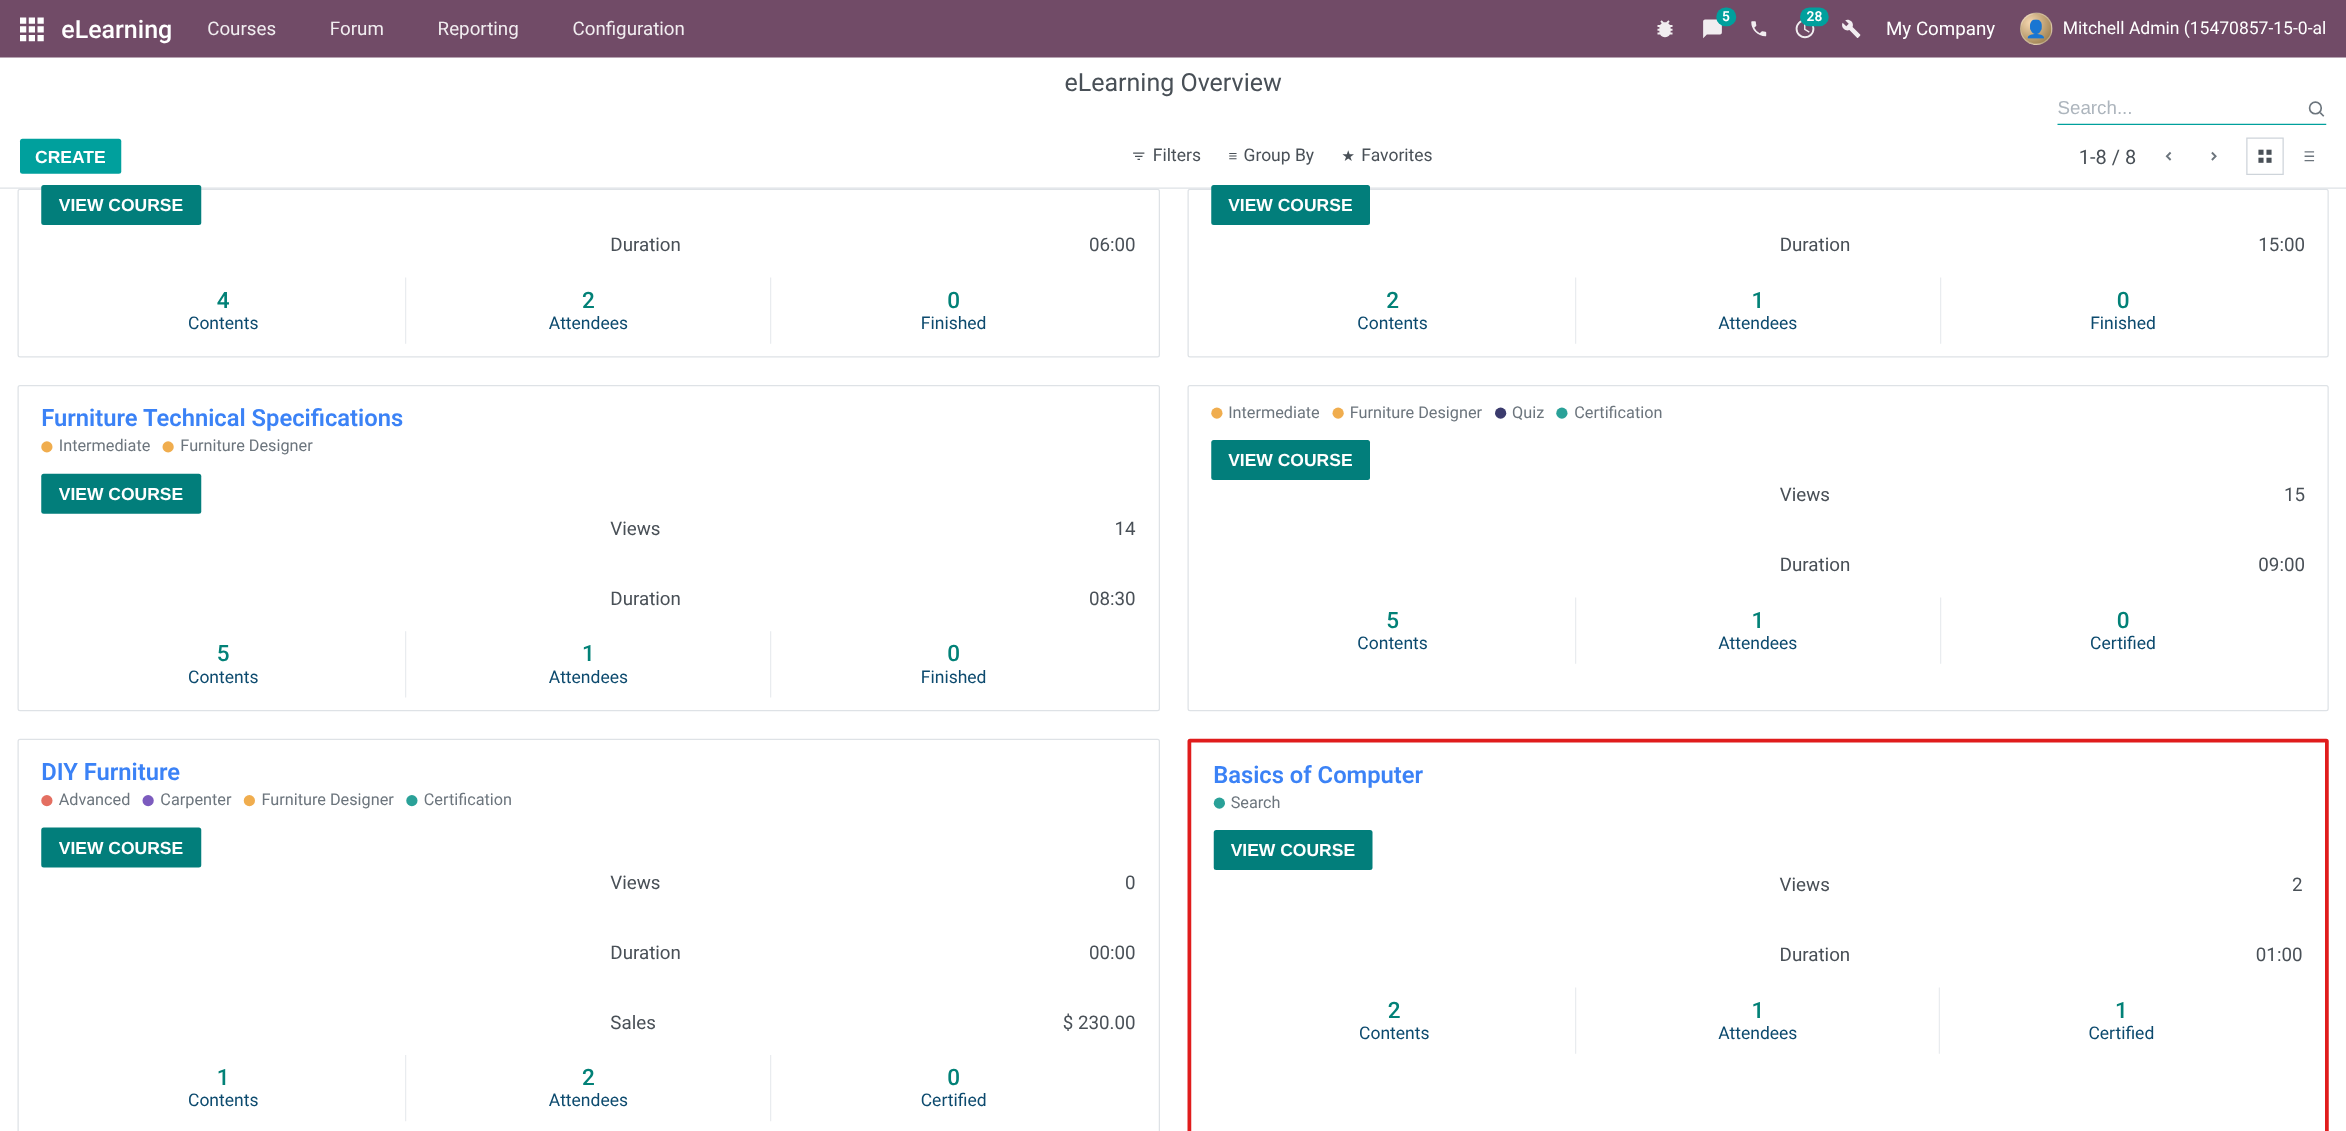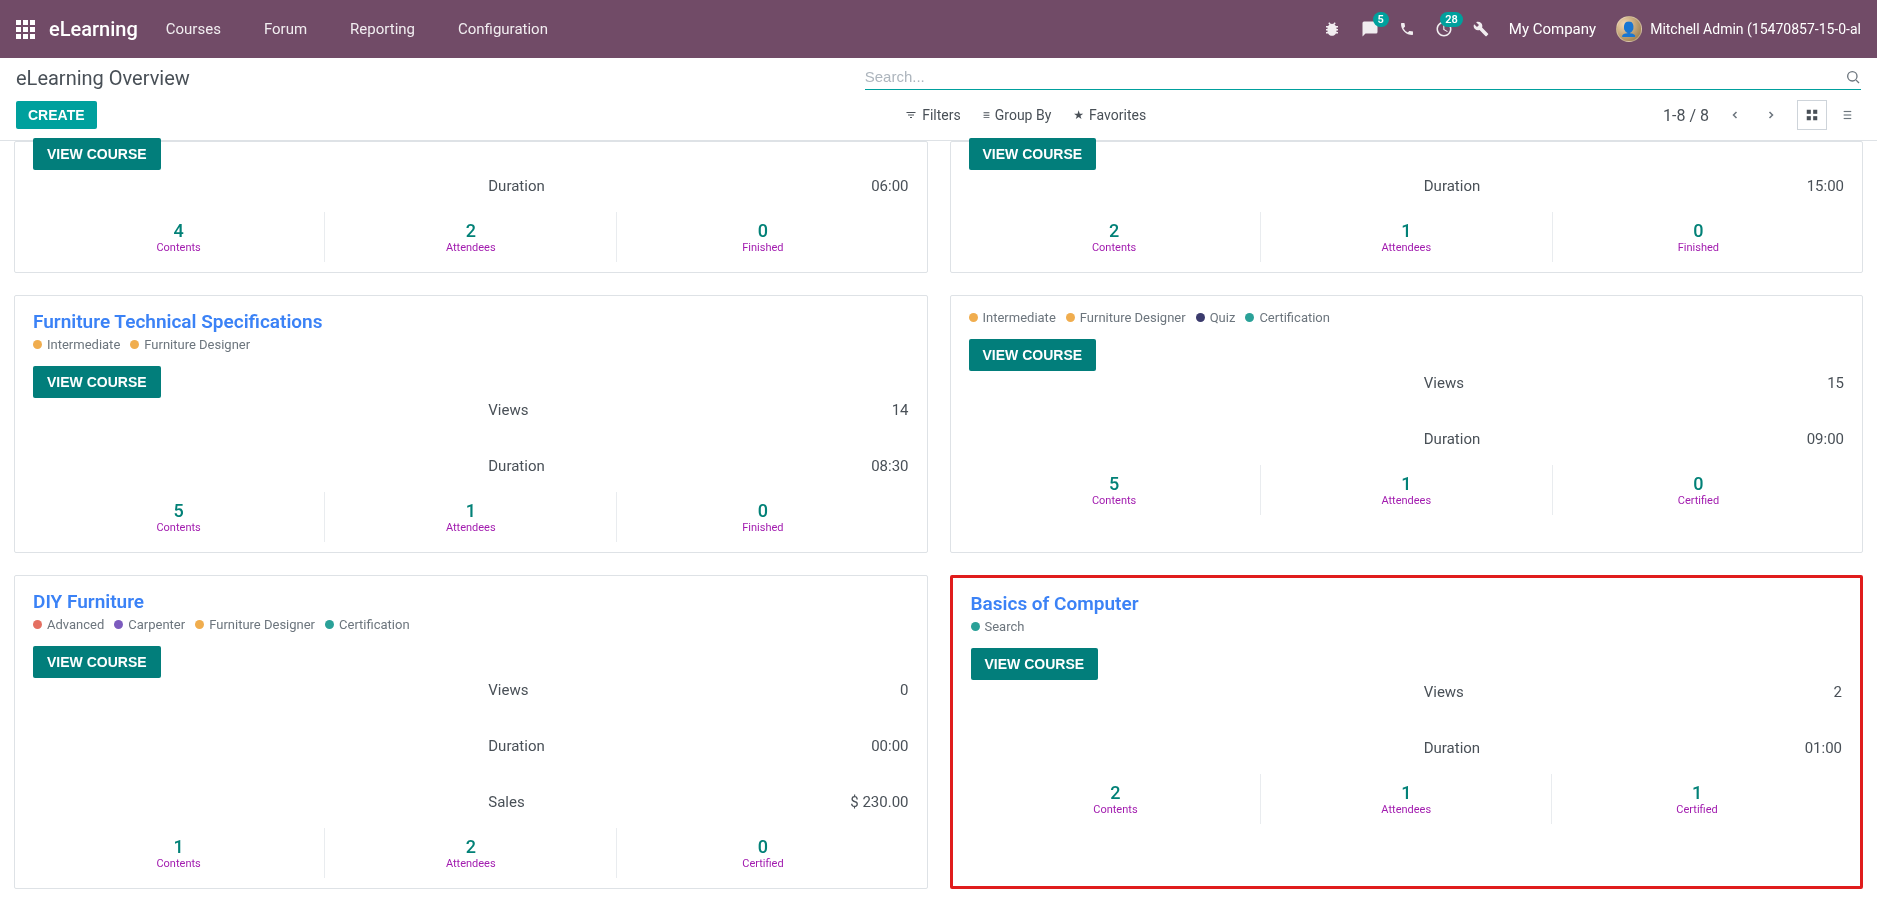--- a/index.html
+++ b/index.html
@@ -1,34 +1,34 @@
 <!DOCTYPE html>
 <html><head>
 <meta charset="utf-8">
 <style>
 * { box-sizing: border-box; margin: 0; padding: 0; }
 body { font-family: -apple-system, BlinkMacSystemFont, "Segoe UI", Roboto, "Helvetica Neue", Arial, sans-serif; font-size: 14px; color: #495057; background: #fff; overflow-x: hidden; }
 
 
-.navbar { background: #714B67; color: #fff; height: 58px; display: flex; align-items: center; padding: 0 16px; }
+.navbar { background: #714B67; color: #fff; height: 46px; display: flex; align-items: center; padding: 0 16px; }
 .navbar .apps-icon { display: grid; grid-template-columns: repeat(3, 5px); grid-template-rows: repeat(3, 5px); gap: 2px; margin-right: 14px; cursor: pointer; }
 .navbar .apps-icon span { background: #fff; width: 5px; height: 5px; }
 .navbar .brand { font-size: 20px; font-weight: 500; margin-right: 28px; cursor: pointer; }
 .navbar .nav-items { display: flex; gap: 43px; }
 .navbar .nav-item { color: rgba(255,255,255,0.9); cursor: pointer; font-size: 15px; }
 .navbar .right { margin-left: auto; display: flex; align-items: center; gap: 20px; }
 .navbar .icon-btn { position: relative; cursor: pointer; color: rgba(255,255,255,0.9); }
 .navbar .badge { position: absolute; top: -8px; right: -10px; background: #00A09D; color: #fff; border-radius: 10px; font-size: 11px; padding: 1px 5px; font-weight: 600; }
 .navbar .company { font-size: 15px; cursor: pointer; }
 .navbar .user { display: flex; align-items: center; gap: 8px; cursor: pointer; }
 .navbar .avatar { width: 26px; height: 26px; border-radius: 50%; background: radial-gradient(circle at 30% 30%, #f5d7b0, #8a6d3b); border: 1px solid rgba(255,255,255,0.3); display:flex; align-items:center; justify-content:center; font-size:14px;}
 
 
 .control-panel { border-bottom: 1px solid #dee2e6; padding: 8px 16px 10px 16px; }
-.cp-row1 { display: flex; align-items: flex-end; }
+.cp-row1 { display: flex; align-items: center; flex-direction: column; }
 .breadcrumb { font-size: 20px; color: #495057; }
 .search-wrap { flex: 1; margin-left: auto; max-width: 54%; border-bottom: 1px solid #00A09D; padding-bottom: 4px; display: flex; align-items: center; }
 .search-input { border: none; outline: none; font-size: 15px; width: 100%; color: #495057; }
 .search-input::placeholder { color: #adb5bd; }
 .search-icon-right { color: #6c757d; cursor: pointer; }
 .cp-row2 { display: flex; align-items: center; margin-top: 10px; }
 .btn-create { background: #00A09D; color: #fff; border: none; padding: 6px 12px; font-size: 14px; font-weight: 600; cursor: pointer; border-radius: 2px; }
 .filter-bar { display: flex; gap: 22px; margin-left: auto; align-items: center; color: #495057; }
 .filter-item { display: flex; align-items: center; gap: 5px; cursor: pointer; font-size: 14px; }
 .filter-item .ico { font-size: 12px; }
@@ -51,21 +51,21 @@
 .dot { width: 9px; height: 9px; border-radius: 50%; }
 .row-mid { display: flex; align-items: flex-start; gap: 14px; }
 .btn-view { background: #027e7b; color: #ffffff; border: none; padding: 8px 14px; font-size: 14px; font-weight: 600; cursor: pointer; border-radius: 2px; white-space: nowrap; }
 .btn-view.cut { margin-top: -4px; }
 .stats-table { margin-left: auto; width: 48%; }
 .stat-row { display: flex; justify-content: space-between; font-size: 15px; color: #495057; line-height: 1.6; margin-top: 32px; }
 .bottom-stats { display: flex; margin-top: 14px; border-top: none; }
 .bstat { flex: 1; text-align: center; padding: 8px 0; }
 .bstat + .bstat { border-left: 1px solid #e9ecef; }
 .bstat .num { color: #028177; font-size: 18px; font-weight: 500; }
-.bstat .lab { color: #a21caf; font-size: 11px; }
+.bstat .lab { color: #0c4a6e; font-size: 14px; }
 
 svg { display: block; }
 </style>
 </head>
 <body>
 
 <div class="navbar">
   <div class="apps-icon">
     <span></span>
       <span></span>

